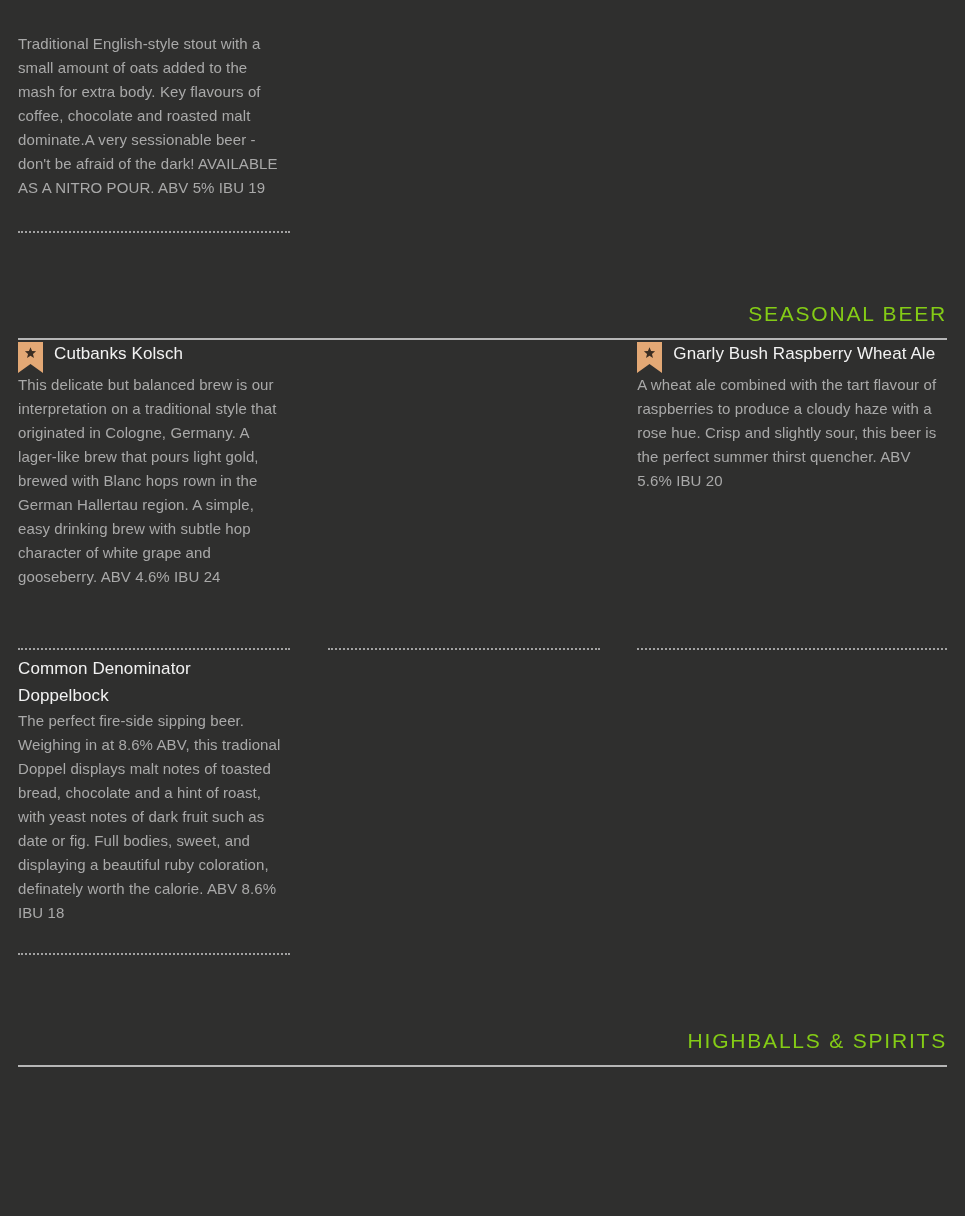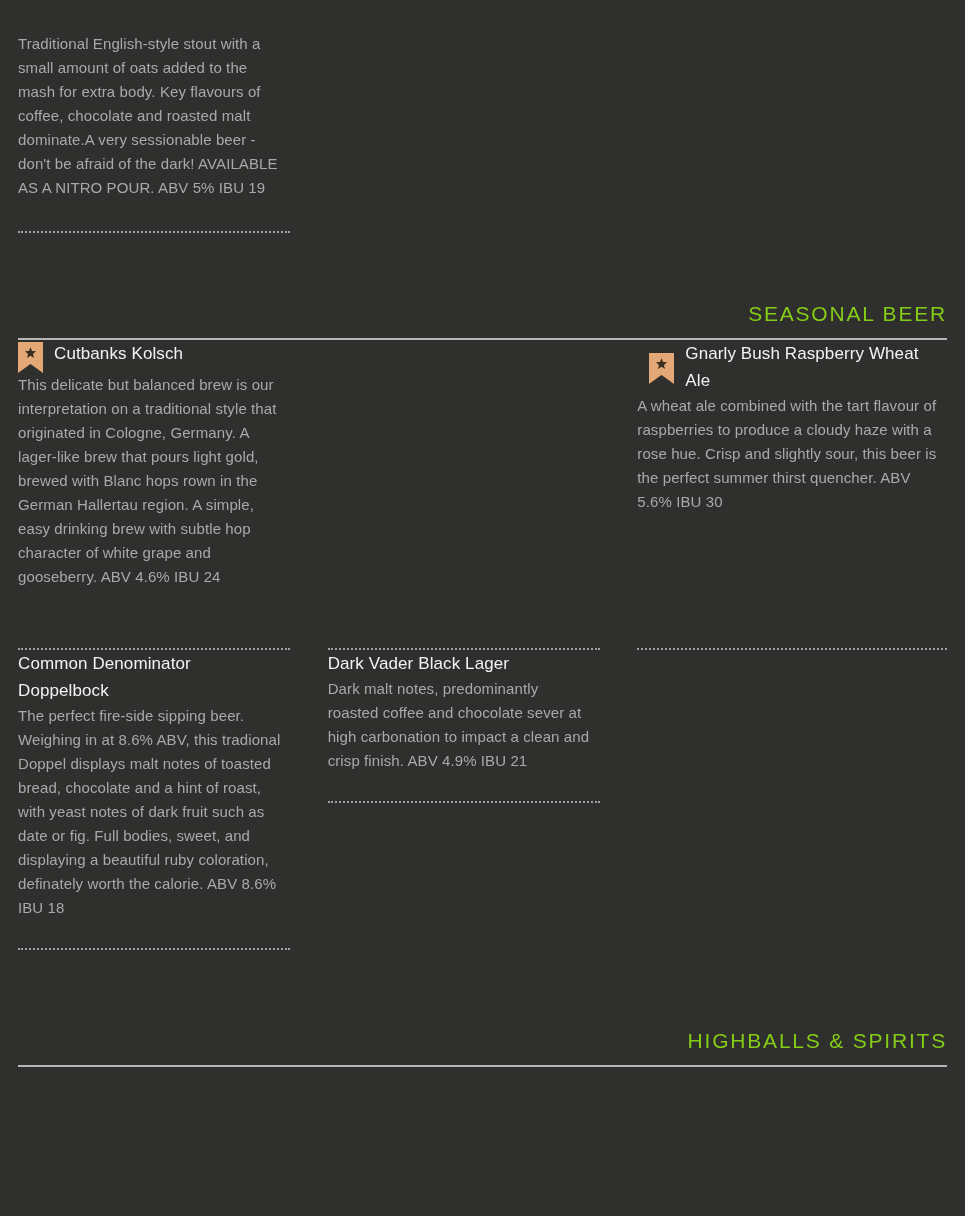--- a/index.html
+++ b/index.html
@@ -72,21 +72,21 @@
     background: #b6b6b6;
     width: 100%;
   }
 
   
   .item-head {
     display: flex;
     align-items: flex-start;
     gap: 11px;
   }
-  .item-head.centered { align-items: center; margin-left: 12px; }
+  .item-head.centered { align-items: flex-start; }
 
   .item-title {
     font-size: 17px;
     line-height: 27px;
     color: #f2f2f2;
     font-weight: 400;
     letter-spacing: 0.1px;
   }
 
   .badge {
@@ -107,21 +107,21 @@
     flex-direction: column;
     height: 100%;
   }
   .item-sep-wrap {
     margin-top: auto;
     padding-top: 28px;
   }
 
   
   .grid-row-1 { align-items: stretch; min-height: 310px; }
-  .grid-row-2 { align-items: flex-start; min-height: 310px; }
+  .grid-row-2 { align-items: center; min-height: 310px; }
 </style>
 </head>
 <body>
 
 <div class="page">
 
   <div class="row">
     <div class="col top-item">
       <div class="desc">Traditional English-style stout with a small amount of oats added to the mash for extra body. Key flavours of coffee, chocolate and roasted malt dominate.A very sessionable beer - don't be afraid of the dark! AVAILABLE AS A NITRO POUR. ABV 5% IBU 19</div>
       <div class="top-sep dotted"></div>
@@ -167,21 +167,21 @@
       <div class="item-block">
         <div class="item-head centered">
           <span class="badge">
             <svg viewBox="0 0 25 31" xmlns="http://www.w3.org/2000/svg">
               <path d="M0 0 H25 V31 L12.5 22 L0 31 Z" fill="#e3a875"></path>
               <path d="M12.5 5.2 L14.05 9.05 L18.1 9.3 L14.98 11.95 L15.98 15.95 L12.5 13.7 L9.02 15.95 L10.02 11.95 L6.9 9.3 L10.95 9.05 Z" fill="#3a2d22"></path>
             </svg>
           </span>
           <span class="item-title">Gnarly Bush Raspberry Wheat Ale</span>
         </div>
-        <div class="desc item-body">A wheat ale combined with the tart flavour of raspberries to produce a cloudy haze with a rose hue. Crisp and slightly sour, this beer is the perfect summer thirst quencher. ABV 5.6% IBU 30</div>
+        <div class="desc item-body">A wheat ale combined with the tart flavour of raspberries to produce a cloudy haze with a rose hue. Crisp and slightly sour, this beer is the perfect summer thirst quencher. ABV 5.6% IBU 20</div>
         <div class="item-sep-wrap">
           <div class="dotted full"></div>
         </div>
       </div>
     </div>
 
   </div>
 
   <div class="row grid-row-2">
 
@@ -190,31 +190,20 @@
         <div class="item-head">
           <span class="item-title">Common Denominator Doppelbock</span>
         </div>
         <div class="desc item-body">The perfect fire-side sipping beer. Weighing in at 8.6% ABV, this tradional Doppel displays malt notes of toasted bread, chocolate and a hint of roast, with yeast notes of dark fruit such as date or fig. Full bodies, sweet, and displaying a beautiful ruby coloration, definately worth the calorie. ABV 8.6% IBU 18</div>
         <div class="item-sep-wrap">
           <div class="dotted"></div>
         </div>
       </div>
     </div>
 
-    <div class="col">
-      <div class="item-block">
-        <div class="item-head">
-          <span class="item-title">Dark Vader Black Lager</span>
-        </div>
-        <div class="desc item-body">Dark malt notes, predominantly roasted coffee and chocolate sever at high carbonation to impact a clean and crisp finish. ABV 4.9% IBU 21</div>
-        <div class="item-sep-wrap">
-          <div class="dotted"></div>
-        </div>
-      </div>
-    </div>
 
     <div class="col"></div>
 
   </div>
 
   <div class="section">
     <div class="section-title">HIGHBALLS &amp; SPIRITS</div>
     <div class="section-rule"></div>
   </div>
 

